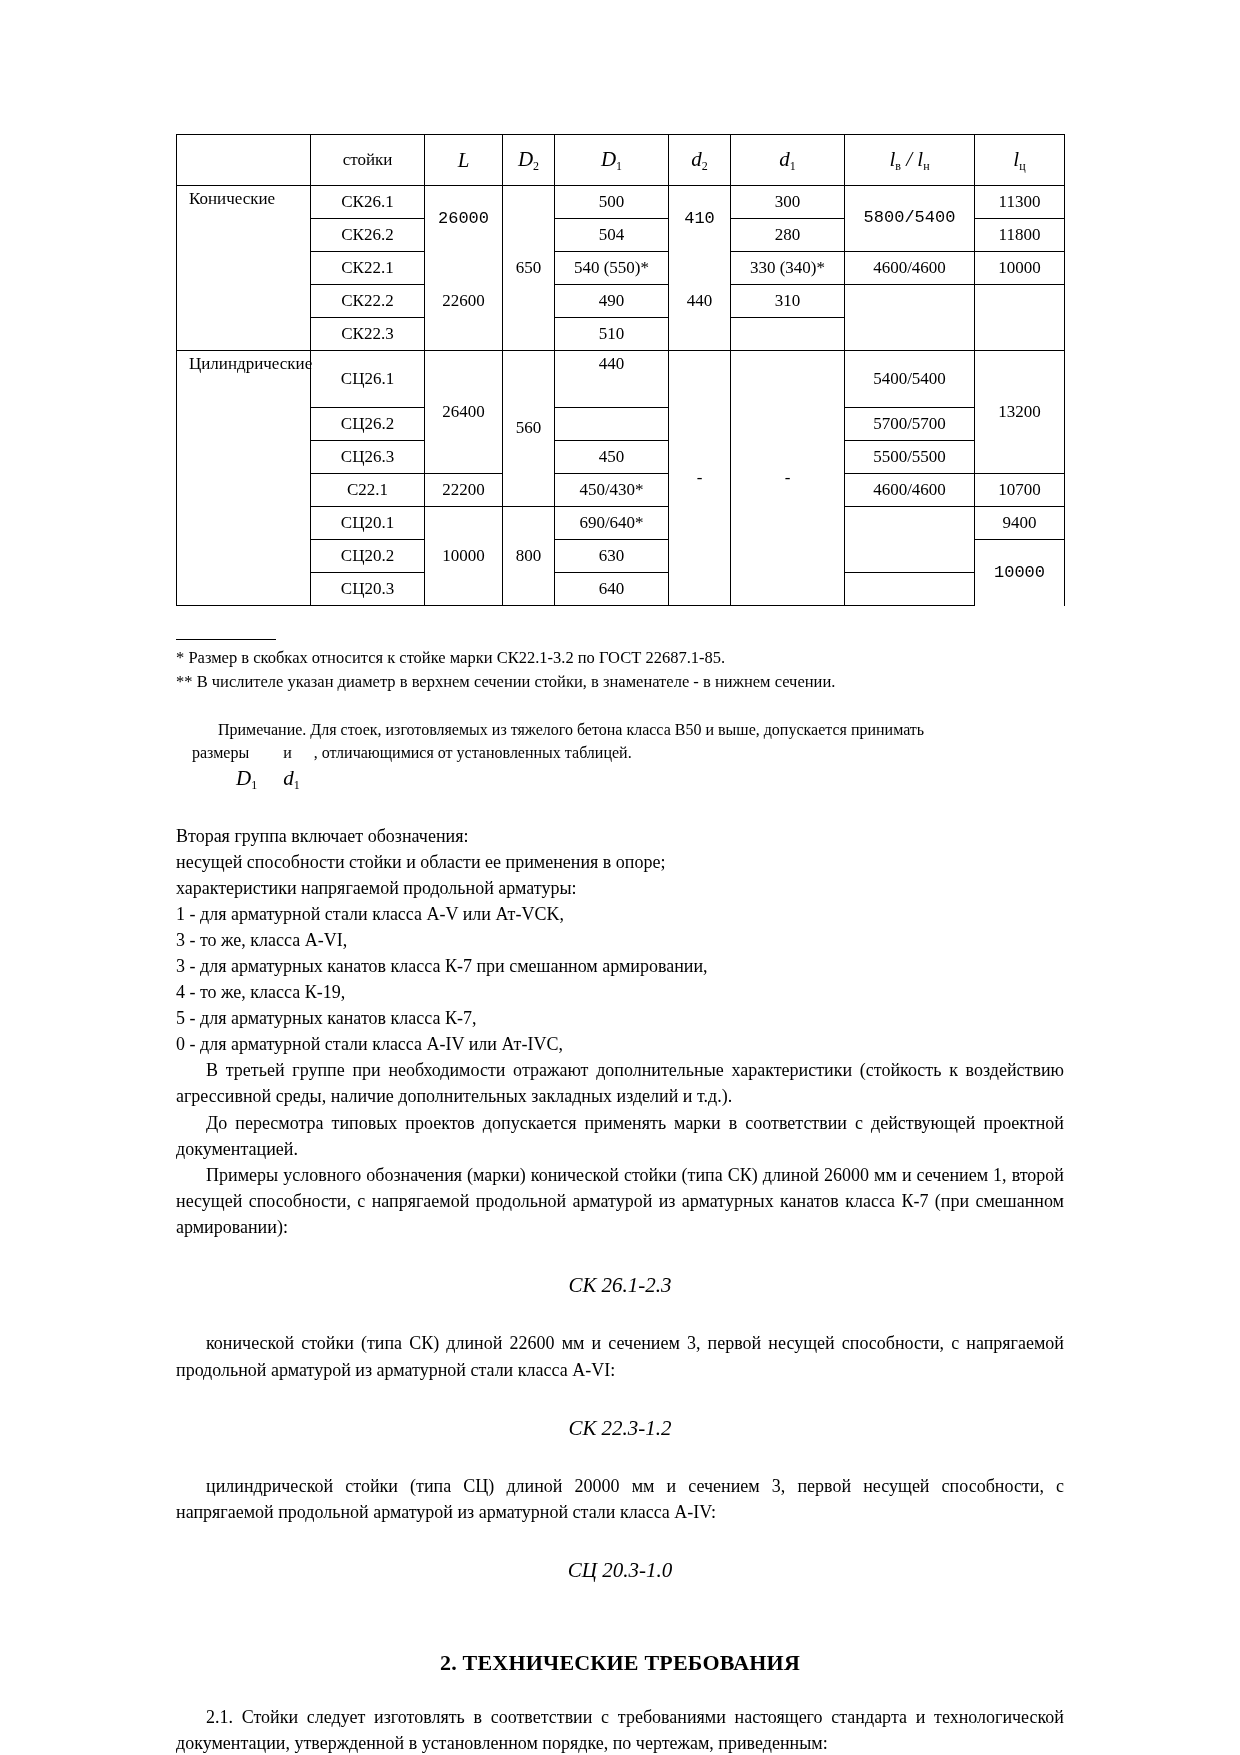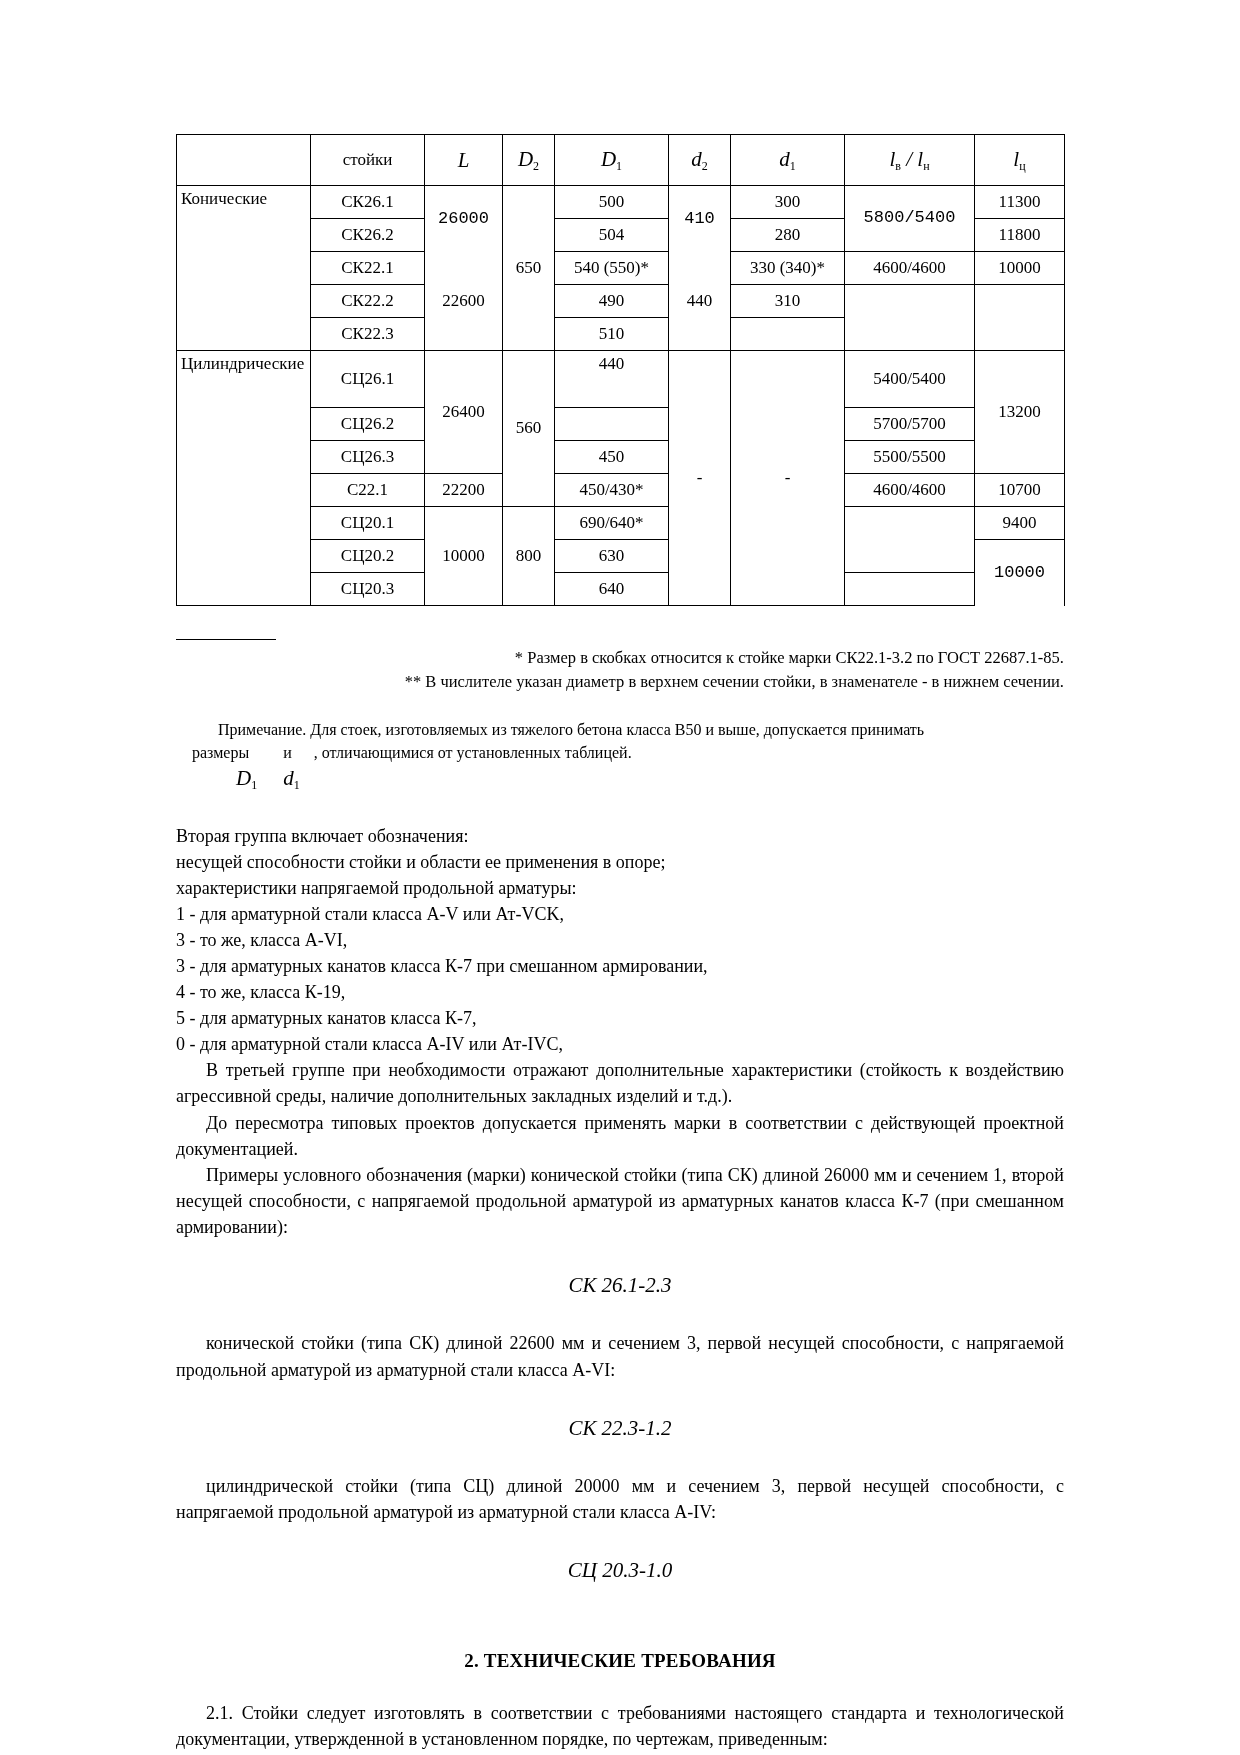--- a/index.html
+++ b/index.html
@@ -42,21 +42,21 @@
     vertical-align: middle;
     padding: 3px 2px;
     font-weight: normal;
     line-height: 1.18;
   }
   table.spec .hdr td {
     height: 44px;
   }
   table.spec td.left {
     text-align: left;
-    padding-left: 4px;
+    padding-left: 12px;
     vertical-align: top;
   }
   table.spec tbody tr td {
     height: 26px;
   }
   .math {
     font-family: "Liberation Serif", serif;
     font-style: italic;
     font-size: 21px;
   }
@@ -72,21 +72,20 @@
   .fn-rule {
     width: 100px;
     border-top: 1.3px solid #000;
     margin: 33px 0 6px 0;
     height: 0;
   }
   .footnote {
     font-size: 16.5px;
     line-height: 1.42;
     margin: 0 0 1px 0;
-    text-align: right;
   }
   .note {
     font-size: 16px;
     line-height: 1.44;
     margin: 24px 0 0 16px;
     text-align: justify;
   }
   .note .ind { display: inline-block; width: 26px; }
   .gapspan { display: inline-block; width: 34px; }
   .gapspan2 { display: inline-block; width: 22px; }
@@ -113,21 +112,21 @@
   }
   .centered {
     text-align: center !important;
     font-style: italic;
     font-size: 21px;
     margin: 30px 0 30px 0 !important;
   }
   .sec-head {
     text-align: center;
     font-weight: bold;
-    font-size: 19px;
+    font-size: 22px;
     margin: 64px 0 28px 0;
     letter-spacing: 0.2px;
   }
   .sub-line {
     margin-left: 30px;
   }
 </style>
 </head>
 <body>
 

